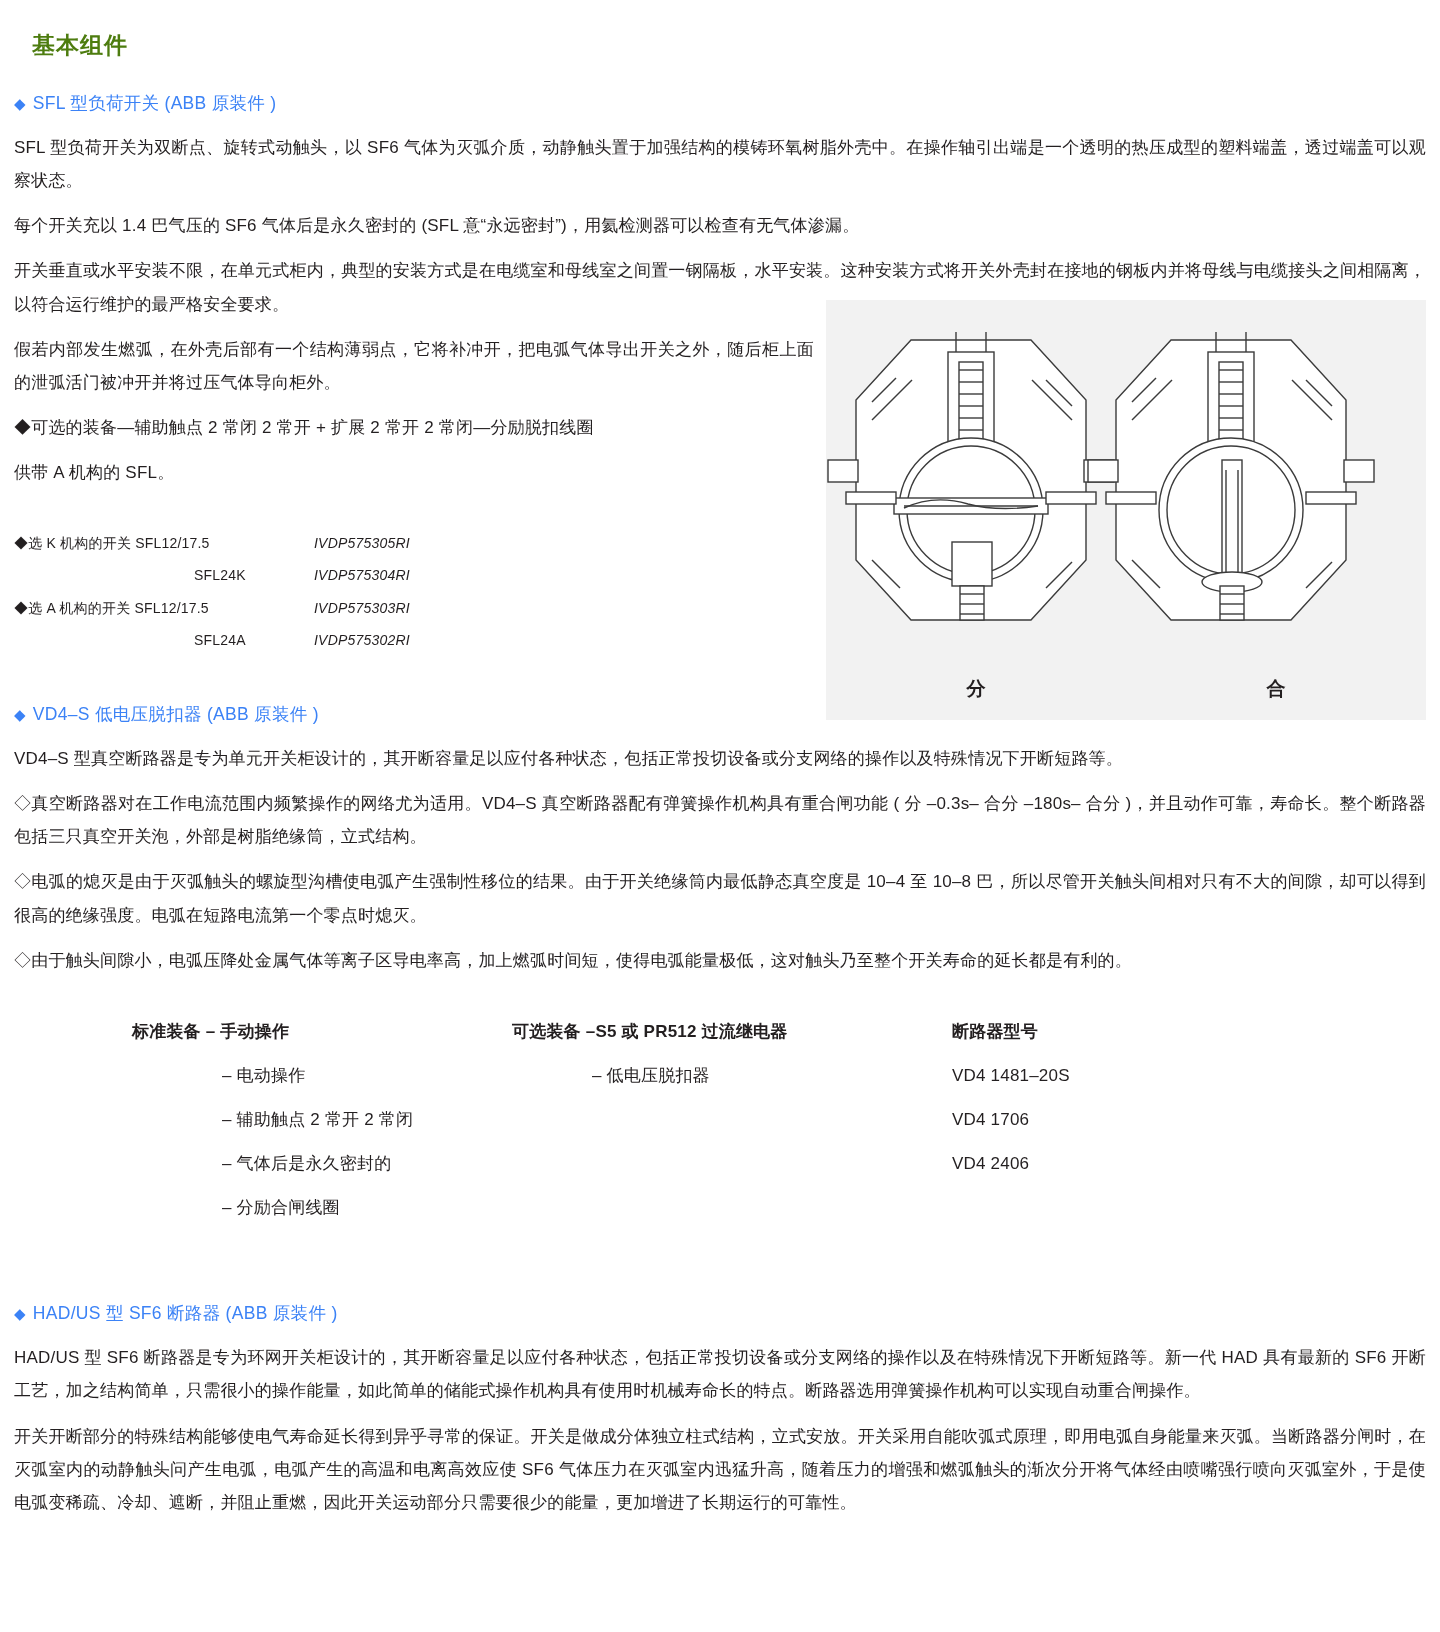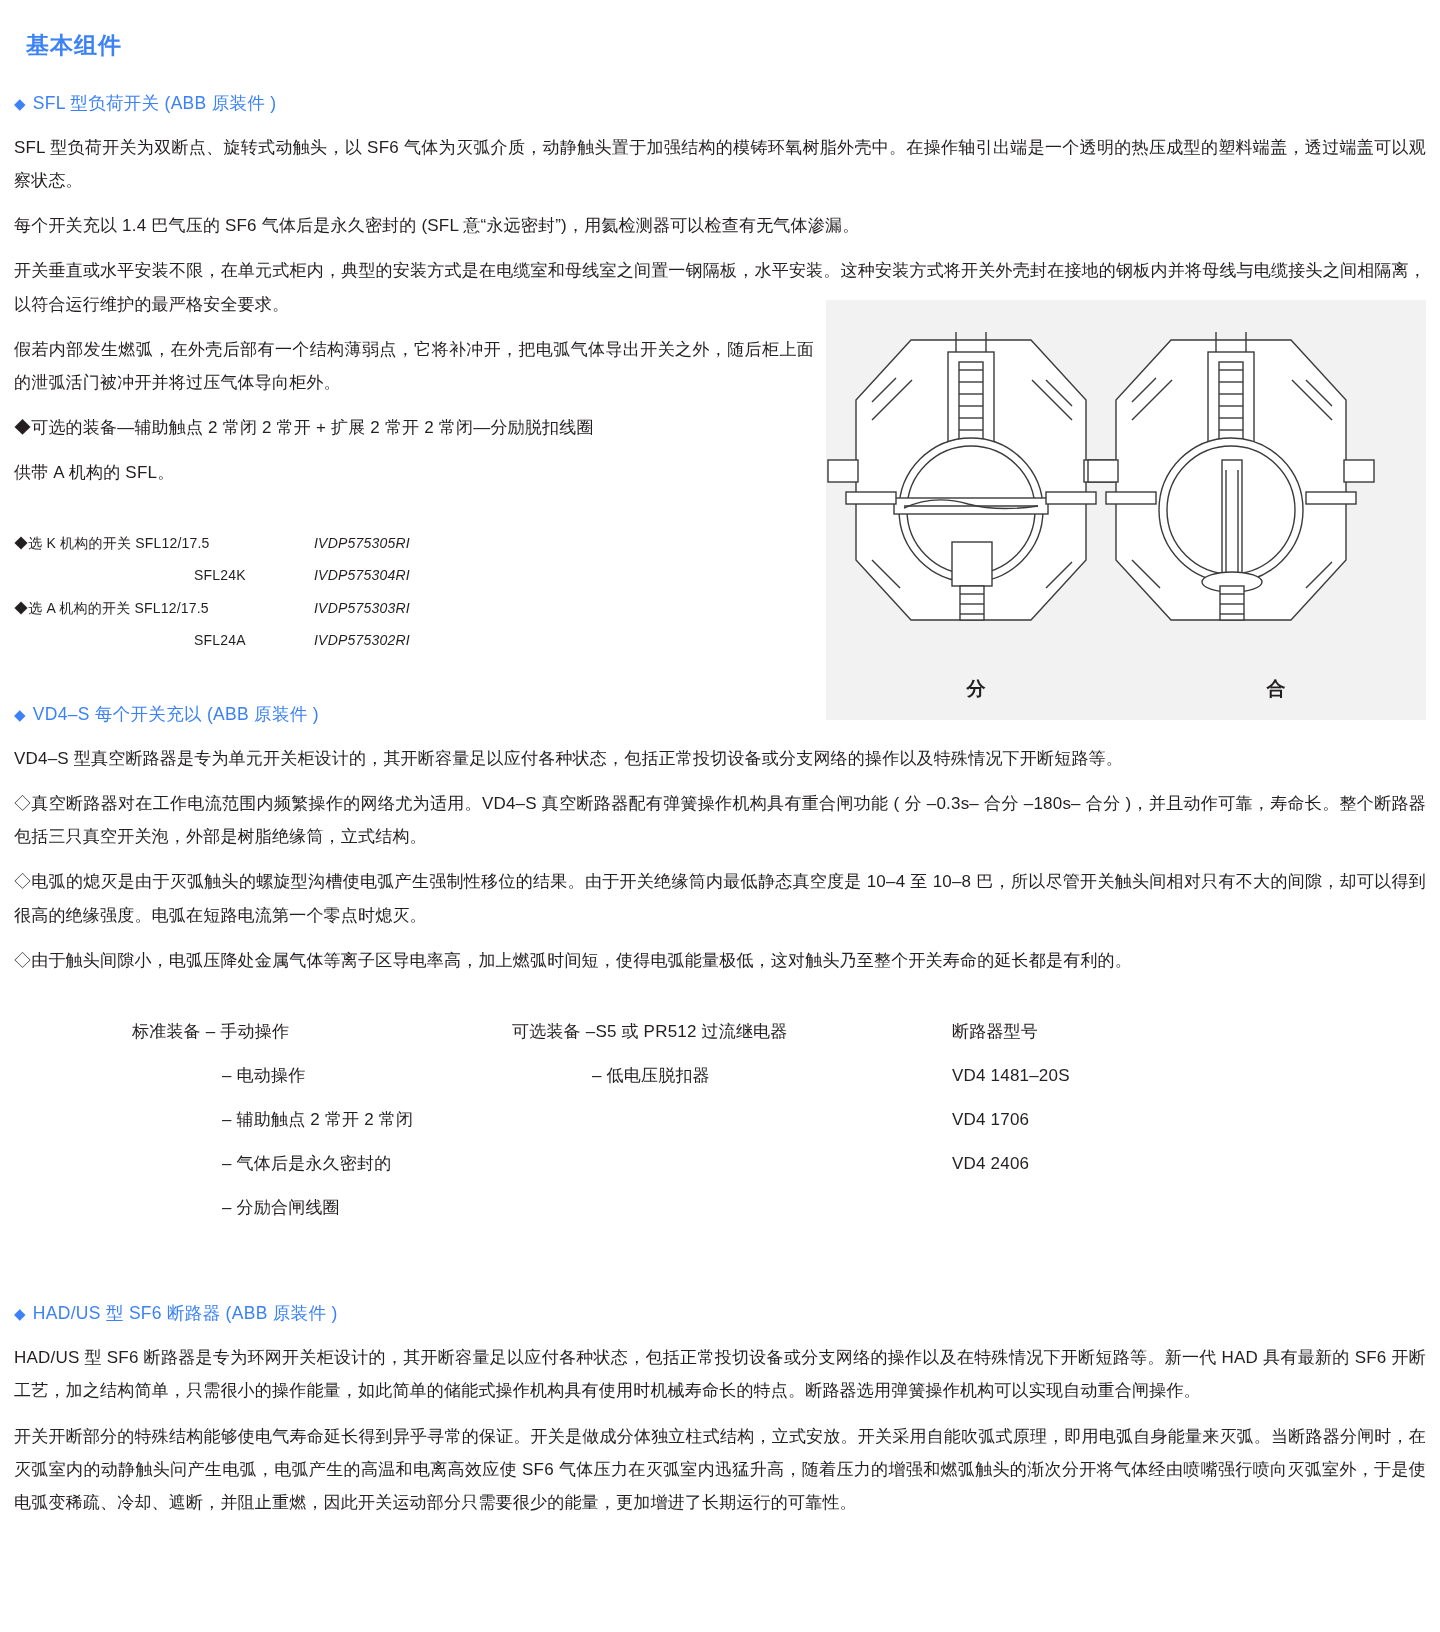--- a/index.html
+++ b/index.html
@@ -15,25 +15,25 @@
     color: #231f20;
     position: relative;
   }
   .page {
     position: relative;
     width: 1440px;
     min-height: 1632px;
     padding: 30px 14px 20px 14px;
   }
   .section-title {
-    color: #3b82f6;
+    color: #4d7c0f;
     font-size: 23px;
     font-weight: bold;
     letter-spacing: 1px;
-    margin: 0 0 30px 12px;
+    margin: 0 0 30px 18px;
   }
   .heading {
     font-size: 17.5px;
     color: #3b82f6;
     margin: 0 0 16px 0;
     letter-spacing: 0.3px;
   }
   .heading .bullet { margin-right: 7px; font-size: 15px; }
   p.body {
     font-size: 17px;
@@ -91,21 +91,21 @@
   }
   .col-a { width: 380px; }
   .col-b { width: 440px; }
   .col-c { width: 300px; }
   .col .item {
     margin-bottom: 22px;
     letter-spacing: 0.2px;
   }
   .col .item.sub { padding-left: 90px; }
   .col .item.sub2 { padding-left: 80px; }
-  .col-head { margin-bottom: 26px; }
+  .col-head { margin-bottom: 26px; font-weight: bold; }
   svg { display: block; }
 </style>
 </head>
 <body>
 
 <div class="page">
 
   <h1 class="section-title">基本组件</h1>
 
   <div>
@@ -230,21 +230,21 @@
         <span>分</span>
         <span>合</span>
       </div>
     </div>
   </div>
 
   <div class="spacer-46"></div>
 
   <div>
     <div class="heading">
-      <span class="bullet">◆</span><span>VD4–S 每个开关充以 (ABB 原装件 )</span>
+      <span class="bullet">◆</span><span>VD4–S 低电压脱扣器 (ABB 原装件 )</span>
     </div>
     <p class="body">VD4–S 型真空断路器是专为单元开关柜设计的，其开断容量足以应付各种状态，包括正常投切设备或分支网络的操作以及特殊情况下开断短路等。</p>
     <p class="body">◇真空断路器对在工作电流范围内频繁操作的网络尤为适用。VD4–S 真空断路器配有弹簧操作机构具有重合闸功能 ( 分 –0.3s– 合分 –180s– 合分 )，并且动作可靠，寿命长。整个断路器包括三只真空开关泡，外部是树脂绝缘筒，立式结构。</p>
     <p class="body">◇电弧的熄灭是由于灭弧触头的螺旋型沟槽使电弧产生强制性移位的结果。由于开关绝缘筒内最低静态真空度是 10–4 至 10–8 巴，所以尽管开关触头间相对只有不大的间隙，却可以得到很高的绝缘强度。电弧在短路电流第一个零点时熄灭。</p>
     <p class="body">◇由于触头间隙小，电弧压降处金属气体等离子区导电率高，加上燃弧时间短，使得电弧能量极低，这对触头乃至整个开关寿命的延长都是有利的。</p>
 
     <div class="three-cols">
       <div class="col col-a">
         <div class="item col-head">标准装备 – 手动操作</div>
         <div class="item sub">– 电动操作</div>

